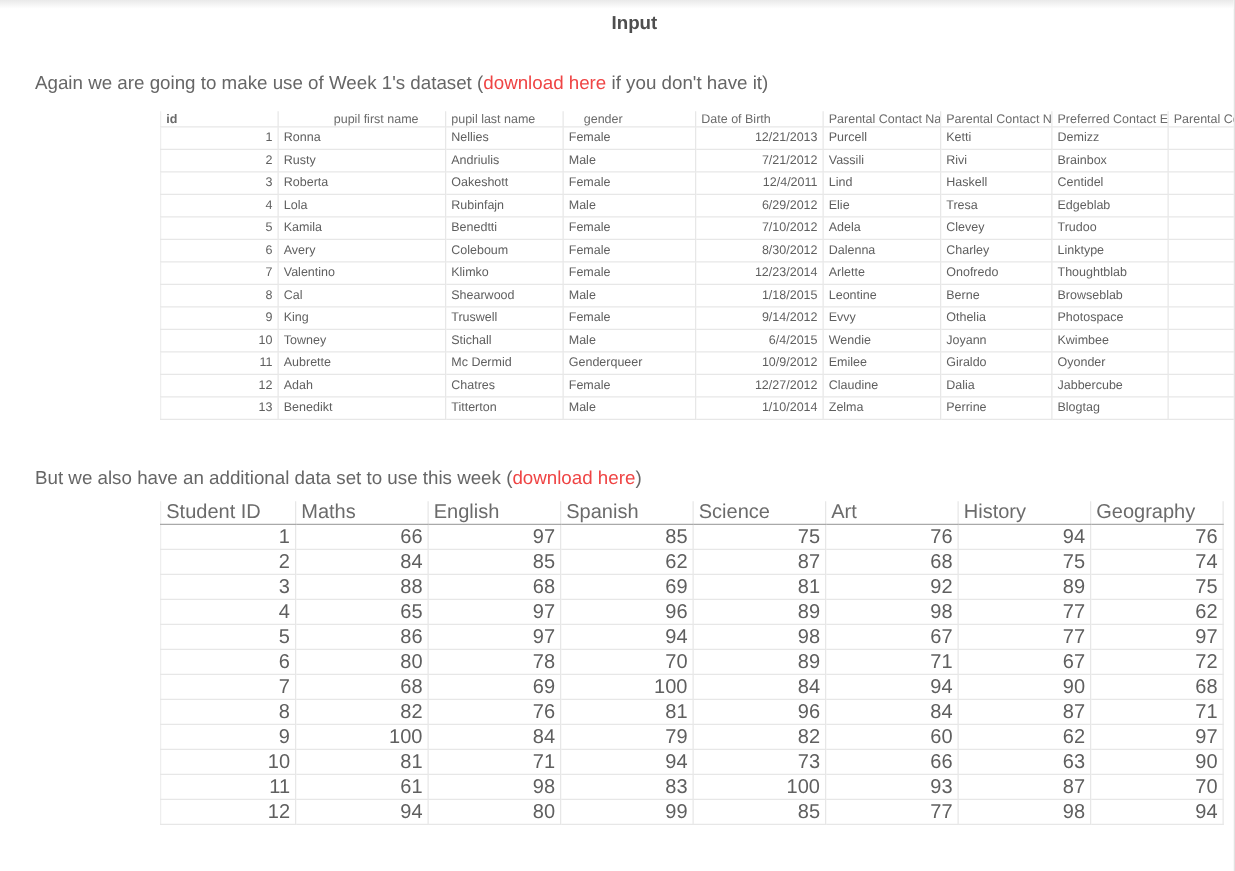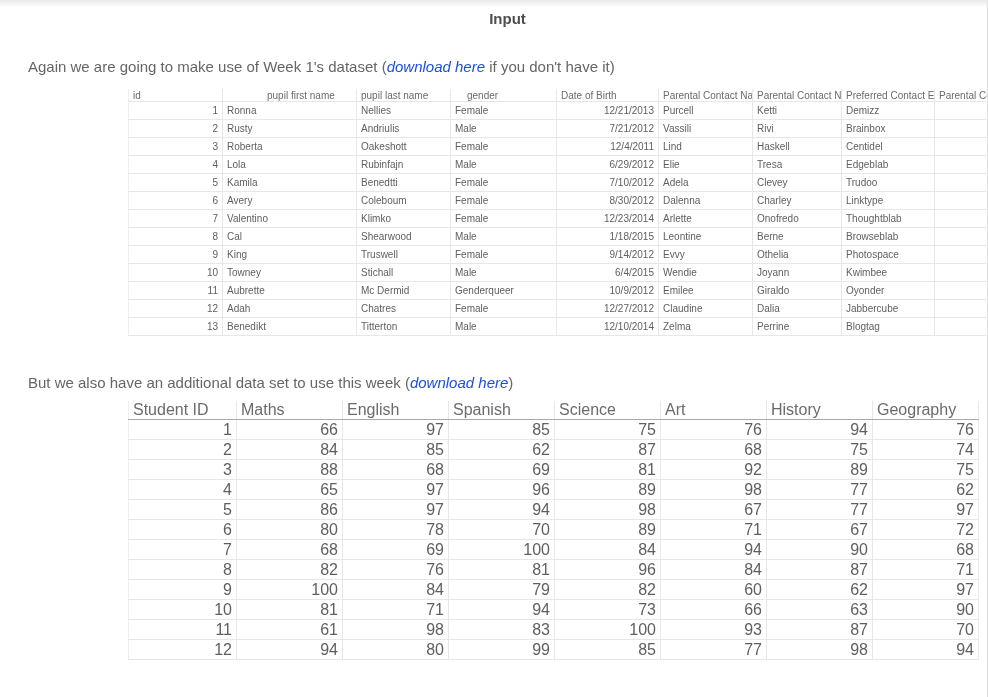--- a/index.html
+++ b/index.html
@@ -21,21 +21,21 @@
     margin: 0; padding: 10px 0 0 28px;
     font-size: 15px; font-weight: bold; color: #4e4e4e;
     line-height: 17px;
     text-align: center;
   }
   .para {
     margin: 0; font-size: 15px; color: #666666; line-height: 19px;
   }
   .para-1 { padding: 30px 0 0 28px; }
   .para-2 { padding: 37px 0 0 28px; }
-  .link { color: #1d4ed8; text-decoration: none; cursor: pointer; font-style: italic; }
+  .link { color: #ef4444; text-decoration: none; cursor: pointer; }
 
   table {
     border-collapse: collapse;
     table-layout: fixed;
     font-size: 10px;
     color: #5f5f5f;
   }
   th, td {
     padding: 0 4px;
     white-space: nowrap;
@@ -46,21 +46,21 @@
     border-bottom: 1px solid #e7e7e7;
     vertical-align: middle;
   }
   th:first-child, td:first-child { border-left: 1px solid #eeeeee; }
   thead th { color: #6b6b6b; }
 
   
   #table1 { margin: 13px 0 0 128px; width: 769px; }
   #table1 th { height: 12px; }
   #table1 td { height: 17px; }
-  #table1 th:nth-child(1) { width: 85px; }
+  #table1 th:nth-child(1) { width: 85px; font-weight: bold; }
   #table1 th:nth-child(2) { width: 85px; padding-left: 44px; }
   #table1 th:nth-child(3) { width: 85px; }
   #table1 th:nth-child(4) { width: 85px; padding-left: 16px; }
   #table1 th:nth-child(5) { width: 93px; margin-top: 36px; }
   #table1 th:nth-child(6) { width: 85px; }
   #table1 th:nth-child(7) { width: 80px; }
   #table1 th:nth-child(8) { width: 84px; }
   #table1 th:nth-child(9) { width: 87px; }
   #table1 td:nth-child(1),
   #table1 td:nth-child(5),
@@ -229,21 +229,21 @@
         <td>Claudine</td>
         <td>Dalia</td>
         <td>Jabbercube</td>
         <td>2</td>
       </tr>
       <tr>
         <td>13</td>
         <td>Benedikt</td>
         <td>Titterton</td>
         <td>Male</td>
-        <td>12/10/2014</td>
+        <td>1/10/2014</td>
         <td>Zelma</td>
         <td>Perrine</td>
         <td>Blogtag</td>
         <td>1</td>
       </tr>
     </tbody>
 </table>
 
 <p class="para para-2"><span>But we also have an additional data set to use this week (</span><a class="link" href="#">download here</a><span>)</span></p>
 

